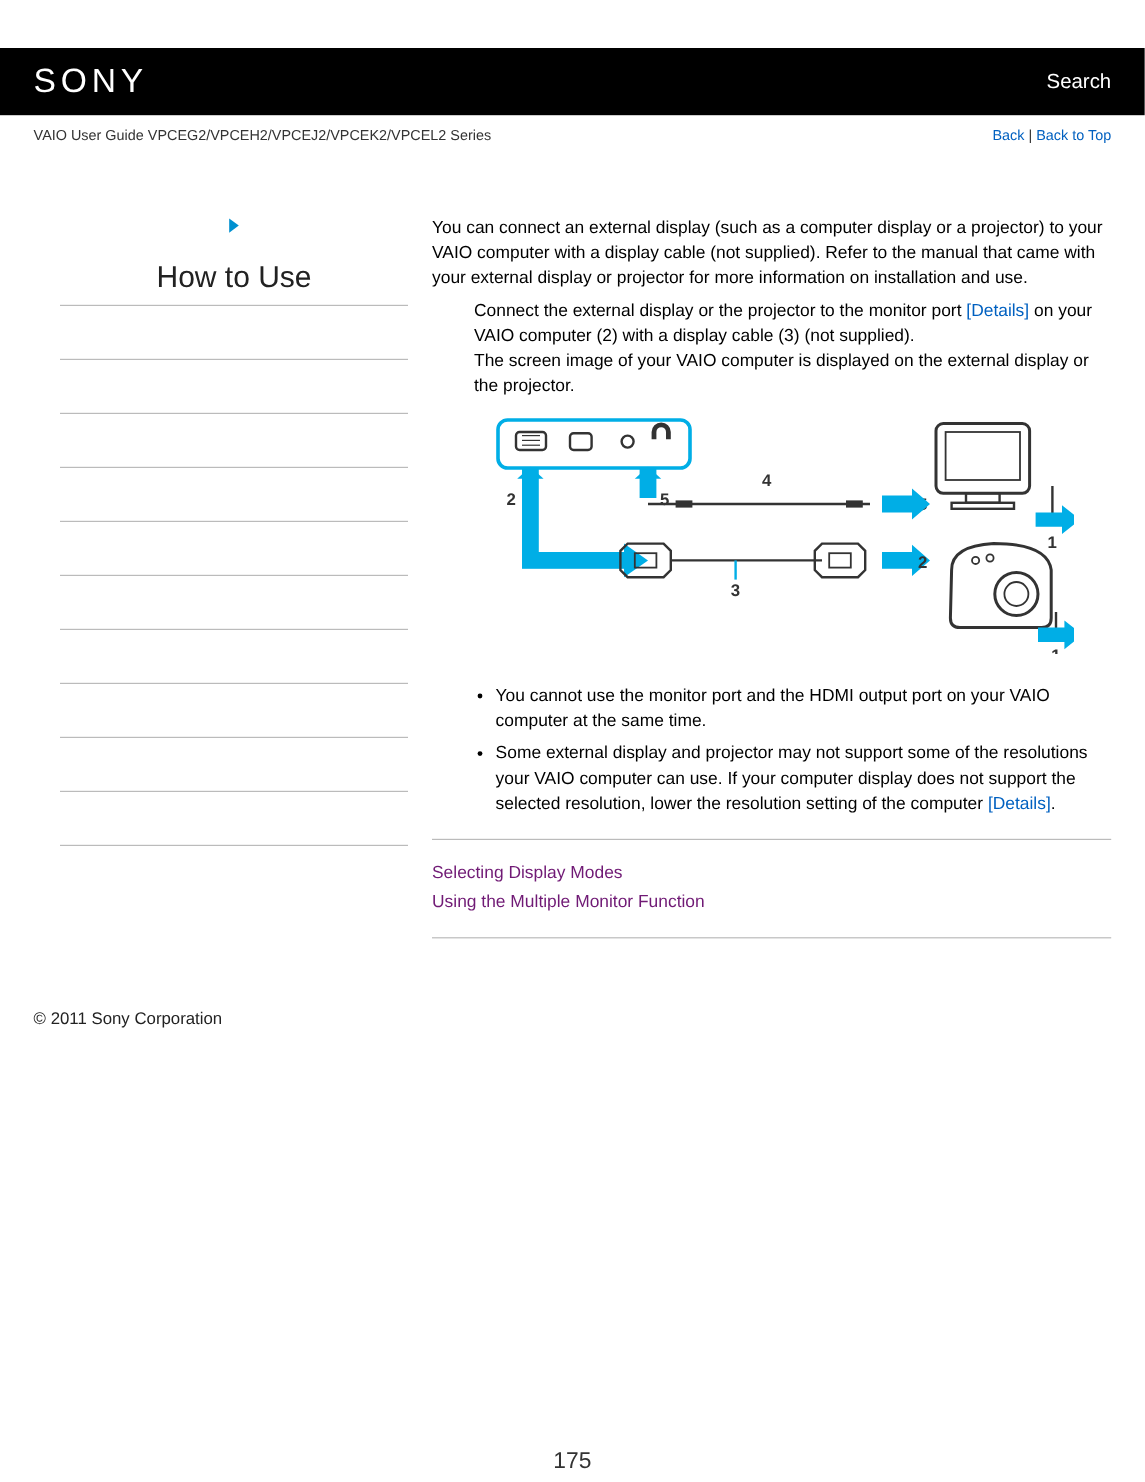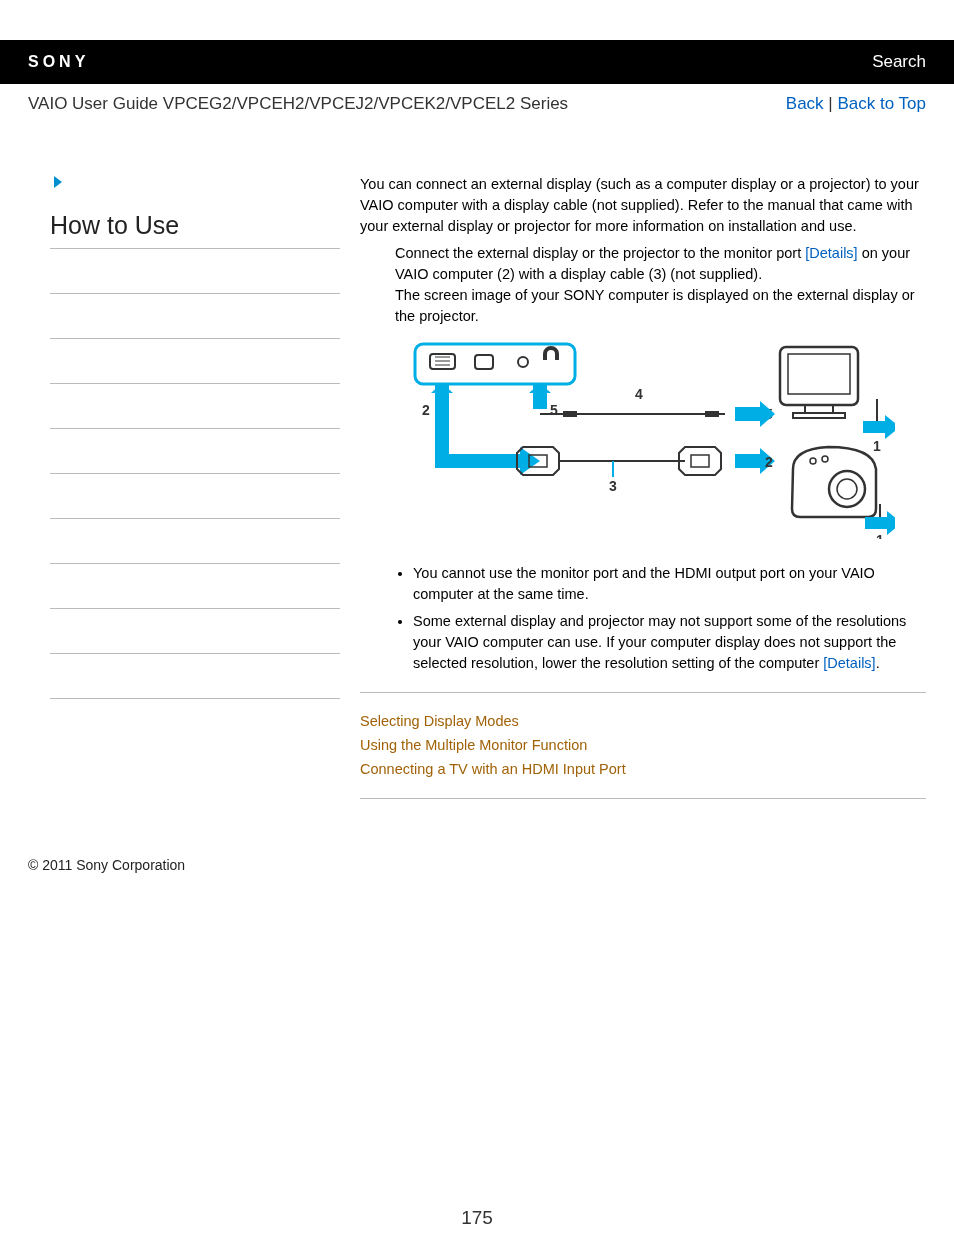--- a/index.html
+++ b/index.html
@@ -1,41 +1,41 @@
 <!DOCTYPE html>
 <html><head>
 <meta charset="utf-8">
 <style>
   * { box-sizing: border-box; margin: 0; padding: 0; }
   body { font-family: Arial, Helvetica, sans-serif; font-size: 14px; color: #000; background: #fff; }
   .page { width: 954px; margin: 0 auto; min-height: 1235px; position: relative; }
   .header-bar { background: #000; color: #fff; display: flex; justify-content: space-between; align-items: center; padding: 12px 28px 12px 28px; margin-top: 40px; }
-  .sony-logo { font-family: "Arial Black", Arial, sans-serif; font-weight: 700; letter-spacing: 4px; font-size: 16px; text-transform: uppercase; }
+  .sony-logo { font-family: "Arial Black", Arial, sans-serif; font-weight: 400; letter-spacing: 4px; font-size: 28px; text-transform: uppercase; }
   .search-link { color: #fff; font-size: 17px; cursor: pointer; }
-  .sub-header { display: flex; justify-content: space-between; align-items: center; padding: 10px 28px 10px 28px; font-size: 17px; }
+  .sub-header { display: flex; justify-content: space-between; align-items: center; padding: 10px 28px 10px 28px; font-size: 12px; }
   .breadcrumb { color: #333; }
   .top-links a { color: #0060c0; text-decoration: none; cursor: pointer; }
   .top-links .sep { color: #333; }
   .content-wrap { display: flex; padding: 50px 28px 0 50px; gap: 20px; }
-  .sidebar { width: 290px; flex-shrink: 0; }
+  .sidebar { width: 290px; flex-shrink: 0; text-align: center; }
   .chevron { width: 16px; height: 16px; color: #0090d0; margin-bottom: 18px; }
   .how-to-use { font-size: 25px; font-weight: 400; color: #222; margin-bottom: 8px; }
   .sidebar hr { border: none; border-top: 1px solid #bbb; margin: 0; }
   .sidebar .menu-item { height: 45px; border-bottom: 1px solid #bbb; }
   .main { flex: 1; font-size: 14.5px; line-height: 1.45; }
   .main p { margin-bottom: 6px; }
   .steps { margin: 6px 0 6px 35px; }
   .steps .step { margin-bottom: 6px; }
   .details-link { color: #0060c0; text-decoration: none; cursor: pointer; }
   .diagram { margin: 12px 0 18px 35px; }
   .notes { margin: 10px 0 18px 35px; }
   .notes ul { list-style: disc; margin-left: 18px; }
   .notes li { margin-bottom: 6px; font-size: 14.5px; line-height: 1.45; }
   .main hr { border: none; border-top: 1px solid #bbb; margin: 18px 0; }
-  .related a { display: block; color: #a16207; text-decoration: none; margin-bottom: 3px; cursor: pointer; }
+  .related a { display: block; color: #701a75; text-decoration: none; margin-bottom: 3px; cursor: pointer; }
   .copyright { padding: 40px 0 0 28px; font-size: 14px; color: #222; }
   .page-num { position: absolute; bottom: 46px; left: 0; width: 100%; text-align: center; font-size: 19px; color: #333; }
 </style>
 </head>
 <body>
 
 <div class="page">
 
   <div class="header-bar">
     <span class="sony-logo">SONY</span>
@@ -69,21 +69,21 @@
       <div class="menu-item"></div>
       <div class="menu-item"></div>
     </div>
 
     <div class="main">
       <p>You can connect an external display (such as a computer display or a projector) to your VAIO computer with a display cable (not supplied). Refer to the manual that came with your external display or projector for more information on installation and use.</p>
 
       <div class="steps">
         <div class="step">
           <span>Connect the external display or the projector to the monitor port </span><a class="details-link">[Details]</a><span> on your VAIO computer (2) with a display cable (3) (not supplied).</span>
-          <div>The screen image of your SONY computer is displayed on the external display or the projector.</div>
+          <div>The screen image of your VAIO computer is displayed on the external display or the projector.</div>
         </div>
       </div>
 
       <div class="diagram">
         <svg width="500" height="200" viewBox="0 0 500 200">
 
           <rect x="20" y="5" width="160" height="40" rx="8" fill="none" stroke="#00aee6" stroke-width="3"></rect>
           <rect x="35" y="15" width="25" height="15" rx="3" fill="none" stroke="#333" stroke-width="2"></rect>
           <line x1="40" y1="18" x2="55" y2="18" stroke="#333" stroke-width="1"></line>
             <line x1="40" y1="22" x2="55" y2="22" stroke="#333" stroke-width="1"></line>
@@ -149,21 +149,20 @@
             <span>Some external display and projector may not support some of the resolutions your VAIO computer can use. If your computer display does not support the selected resolution, lower the resolution setting of the computer </span><a class="details-link">[Details]</a><span>.</span>
           </li>
         </ul>
       </div>
 
       <hr>
 
       <div class="related">
         <a>Selecting Display Modes</a>
         <a>Using the Multiple Monitor Function</a>
-        <a>Connecting a TV with an HDMI Input Port</a>
       </div>
 
       <hr>
     </div>
   </div>
 
   <div class="copyright">© 2011 Sony Corporation</div>
   <div class="page-num">175</div>
 </div>
 

